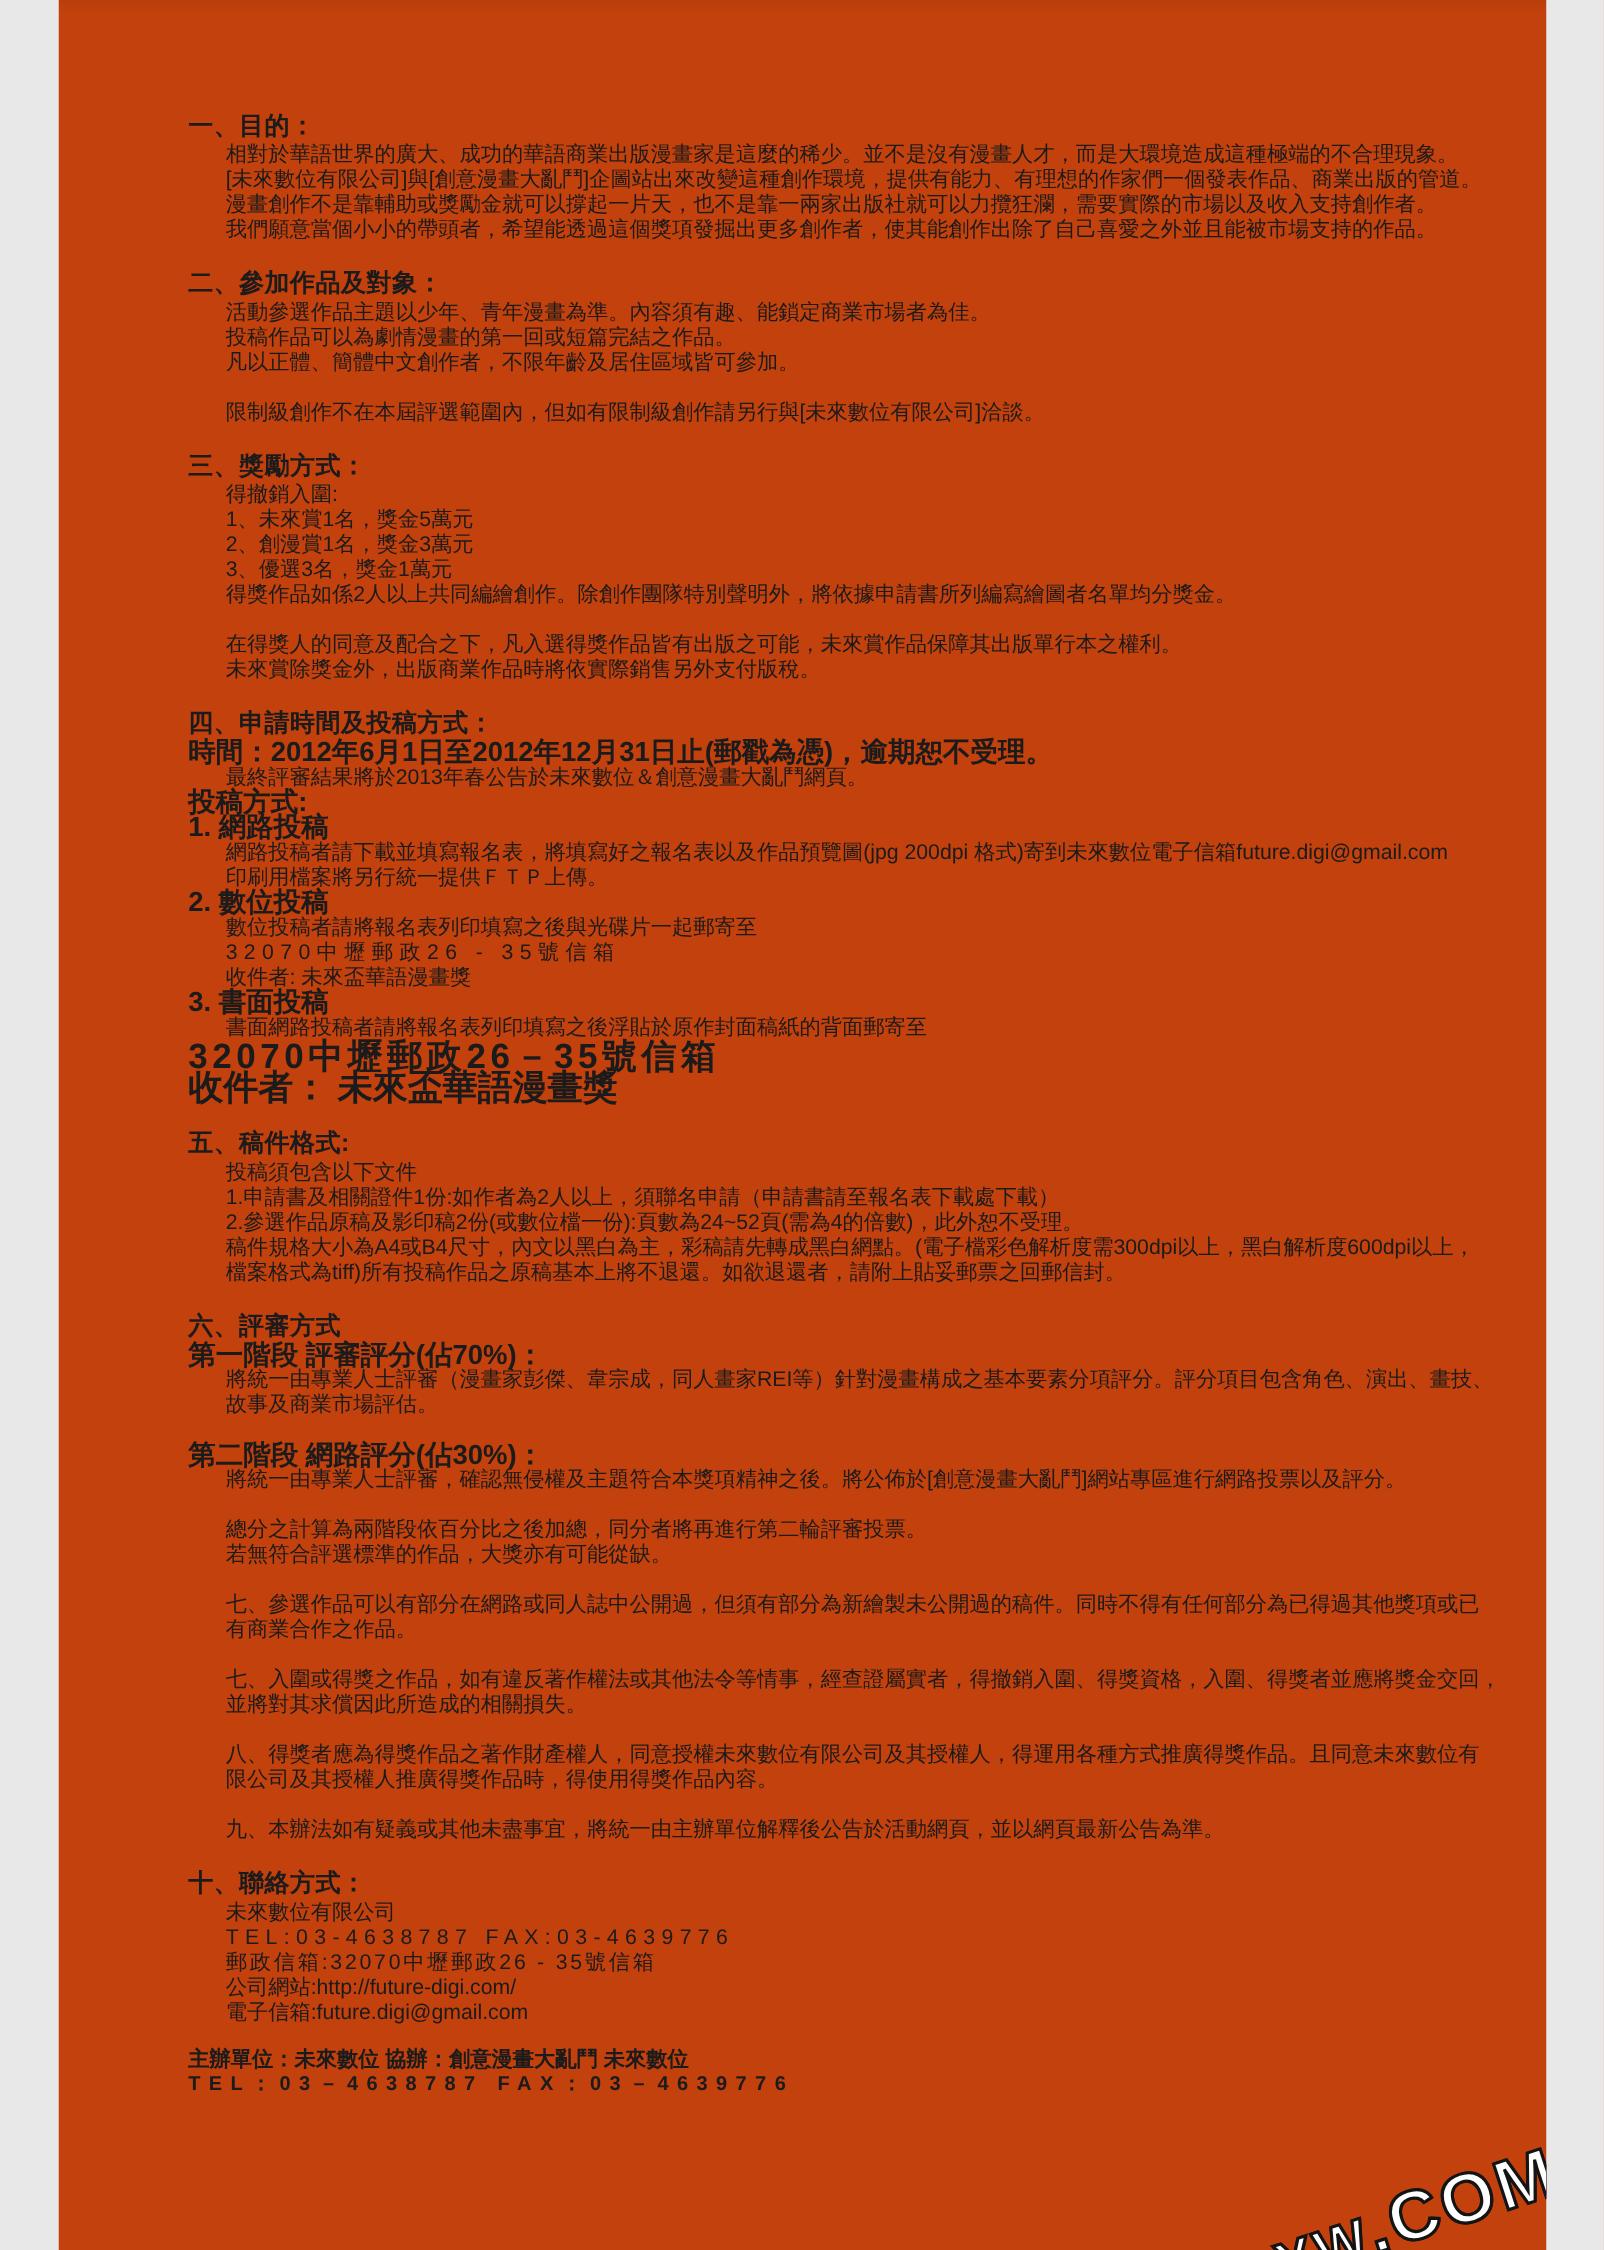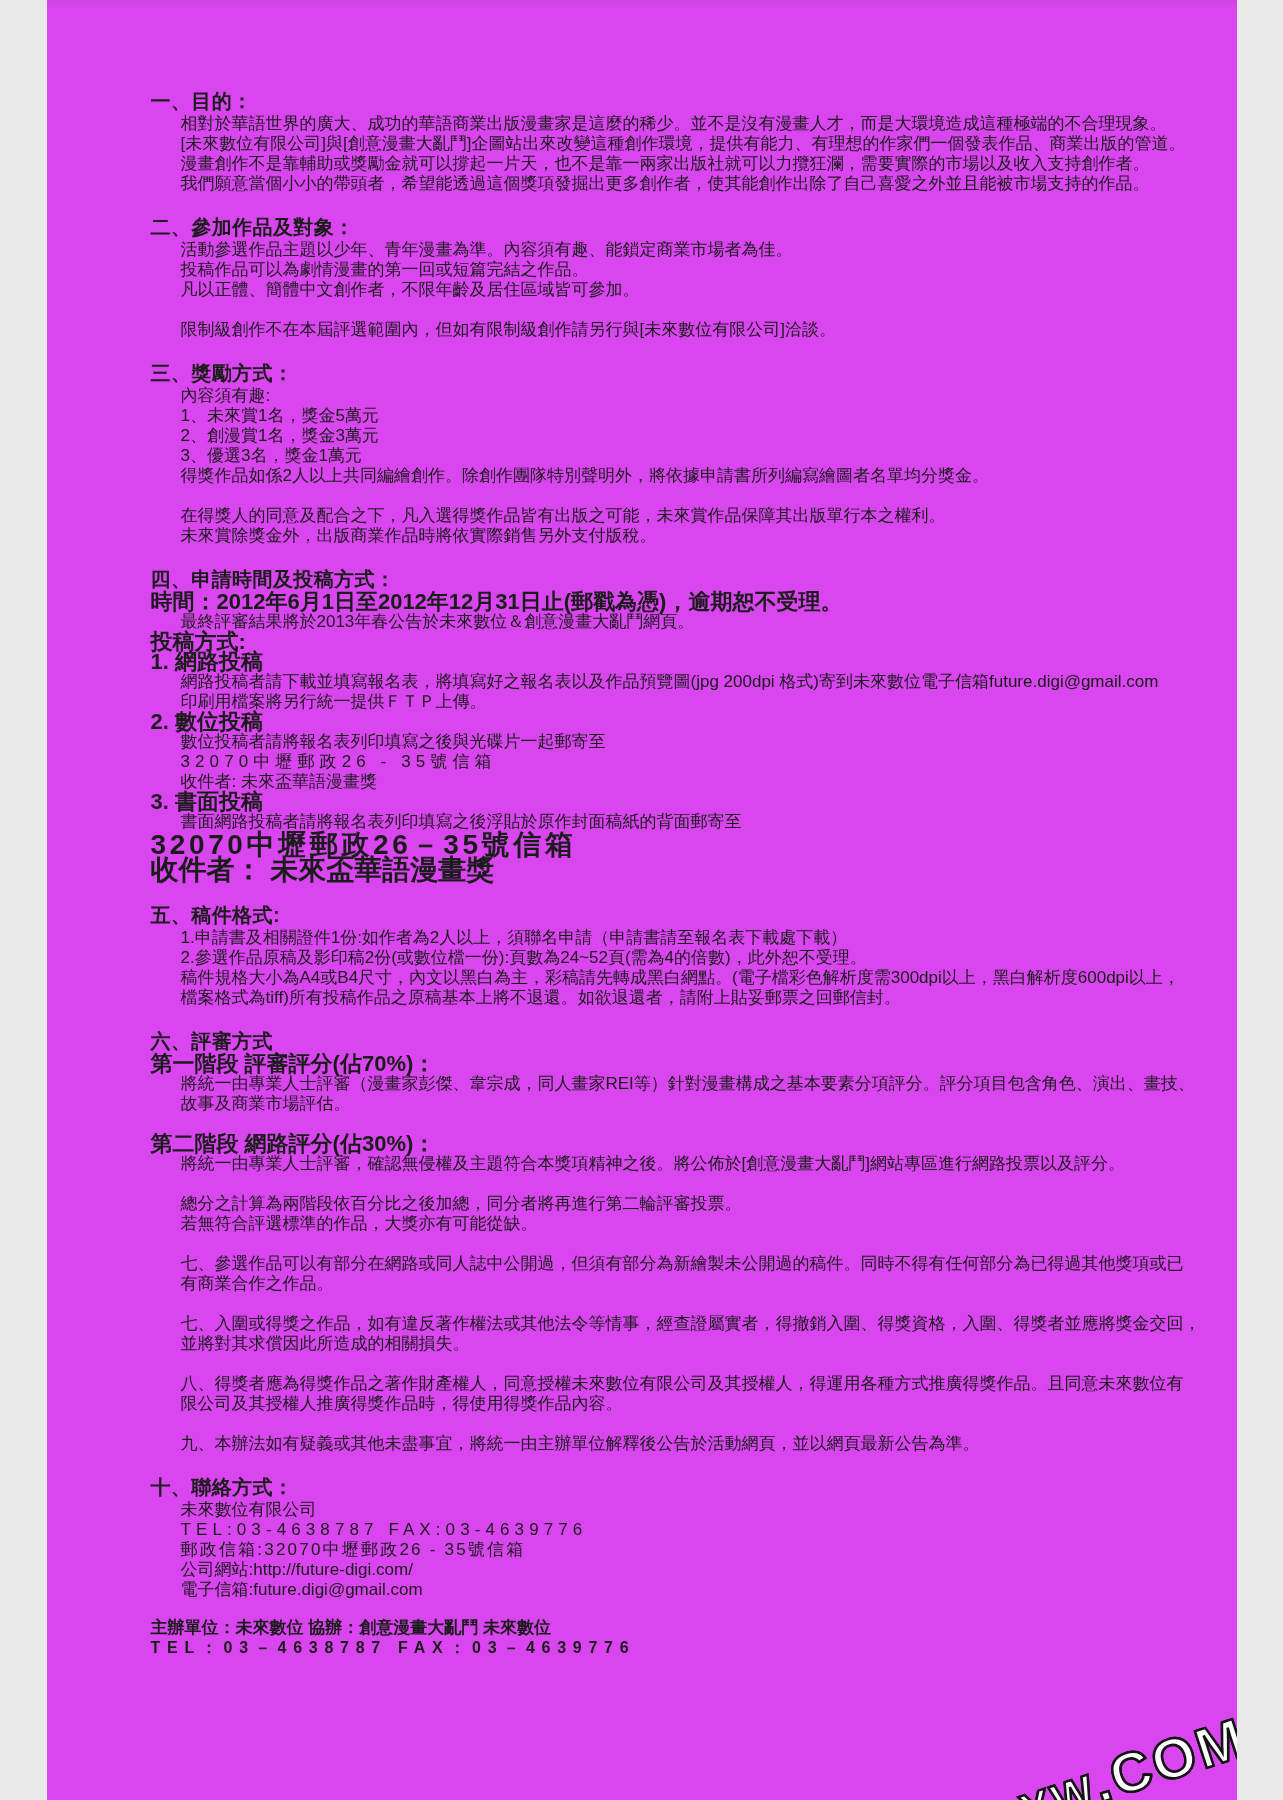--- a/index.html
+++ b/index.html
@@ -1,20 +1,20 @@
 <!DOCTYPE html>
 <html><head>
 <meta charset="utf-8">
 <style>
   html,body { margin:0; padding:0; background:#e8e8e8; }
   .page {
     position:relative;
     width:1190px; height:1800px;
     margin:0 auto;
-    background:#d946ef;
+    background:#c2410c;
     overflow:hidden;
     box-sizing:border-box;
     font-family:"Liberation Sans", sans-serif;
     color:#1b1b1b;
   }
   .page::before {
     content:"";
     position:absolute; left:0; top:0; right:0; height:10px;
     background:linear-gradient(180deg, rgba(0,0,0,0.05), rgba(0,0,0,0));
     pointer-events:none;
@@ -65,21 +65,21 @@
       <div class="ln ln-body">[未來數位有限公司]與[創意漫畫大亂鬥]企圖站出來改變這種創作環境，提供有能力、有理想的作家們一個發表作品、商業出版的管道。</div>
       <div class="ln ln-body">漫畫創作不是靠輔助或獎勵金就可以撐起一片天，也不是靠一兩家出版社就可以力攬狂瀾，需要實際的市場以及收入支持創作者。</div>
       <div class="ln ln-body">我們願意當個小小的帶頭者，希望能透過這個獎項發掘出更多創作者，使其能創作出除了自己喜愛之外並且能被市場支持的作品。</div>
       <div class="ln ln-heading">二、參加作品及對象：</div>
       <div class="ln ln-body">活動參選作品主題以少年、青年漫畫為準。內容須有趣、能鎖定商業市場者為佳。</div>
       <div class="ln ln-body">投稿作品可以為劇情漫畫的第一回或短篇完結之作品。</div>
       <div class="ln ln-body">凡以正體、簡體中文創作者，不限年齡及居住區域皆可參加。</div>
       <div class="ln ln-gap"></div>
       <div class="ln ln-body">限制級創作不在本屆評選範圍內，但如有限制級創作請另行與[未來數位有限公司]洽談。</div>
       <div class="ln ln-heading">三、獎勵方式：</div>
-      <div class="ln ln-body">內容須有趣:</div>
+      <div class="ln ln-body">得撤銷入圍:</div>
       <div class="ln ln-body">1、未來賞1名，獎金5萬元</div>
       <div class="ln ln-body">2、創漫賞1名，獎金3萬元</div>
       <div class="ln ln-body">3、優選3名，獎金1萬元</div>
       <div class="ln ln-body">得獎作品如係2人以上共同編繪創作。除創作團隊特別聲明外，將依據申請書所列編寫繪圖者名單均分獎金。</div>
       <div class="ln ln-gap"></div>
       <div class="ln ln-body">在得獎人的同意及配合之下，凡入選得獎作品皆有出版之可能，未來賞作品保障其出版單行本之權利。</div>
       <div class="ln ln-body">未來賞除獎金外，出版商業作品時將依實際銷售另外支付版稅。</div>
       <div class="ln ln-heading">四、申請時間及投稿方式：</div>
       <div class="ln ln-bold">時間：2012年6月1日至2012年12月31日止(郵戳為憑)，逾期恕不受理。</div>
       <div class="ln ln-body">最終評審結果將於2013年春公告於未來數位＆創意漫畫大亂鬥網頁。</div>
@@ -89,20 +89,21 @@
       <div class="ln ln-body">印刷用檔案將另行統一提供ＦＴＰ上傳。</div>
       <div class="ln ln-bold">2. 數位投稿</div>
       <div class="ln ln-body">數位投稿者請將報名表列印填寫之後與光碟片一起郵寄至</div>
       <div class="ln ln-body spaced">32070中壢郵政26 - 35號信箱</div>
       <div class="ln ln-body">收件者: 未來盃華語漫畫獎</div>
       <div class="ln ln-bold">3. 書面投稿</div>
       <div class="ln ln-body">書面網路投稿者請將報名表列印填寫之後浮貼於原作封面稿紙的背面郵寄至</div>
       <div class="ln ln-boldbig spaced-sm">32070中壢郵政26－35號信箱</div>
       <div class="ln ln-boldbig">收件者： 未來盃華語漫畫獎</div>
       <div class="ln ln-heading">五、稿件格式:</div>
+      <div class="ln ln-body">投稿須包含以下文件</div>
       <div class="ln ln-body">1.申請書及相關證件1份:如作者為2人以上，須聯名申請（申請書請至報名表下載處下載）</div>
       <div class="ln ln-body">2.參選作品原稿及影印稿2份(或數位檔一份):頁數為24~52頁(需為4的倍數)，此外恕不受理。</div>
       <div class="ln ln-body">稿件規格大小為A4或B4尺寸，內文以黑白為主，彩稿請先轉成黑白網點。(電子檔彩色解析度需300dpi以上，黑白解析度600dpi以上，</div>
       <div class="ln ln-body">檔案格式為tiff)所有投稿作品之原稿基本上將不退還。如欲退還者，請附上貼妥郵票之回郵信封。</div>
       <div class="ln ln-heading">六、評審方式</div>
       <div class="ln ln-bold">第一階段 評審評分(佔70%)：</div>
       <div class="ln ln-body">將統一由專業人士評審（漫畫家彭傑、韋宗成，同人畫家REI等）針對漫畫構成之基本要素分項評分。評分項目包含角色、演出、畫技、</div>
       <div class="ln ln-body">故事及商業市場評估。</div>
       <div class="ln ln-gap"></div>
       <div class="ln ln-bold">第二階段 網路評分(佔30%)：</div>

